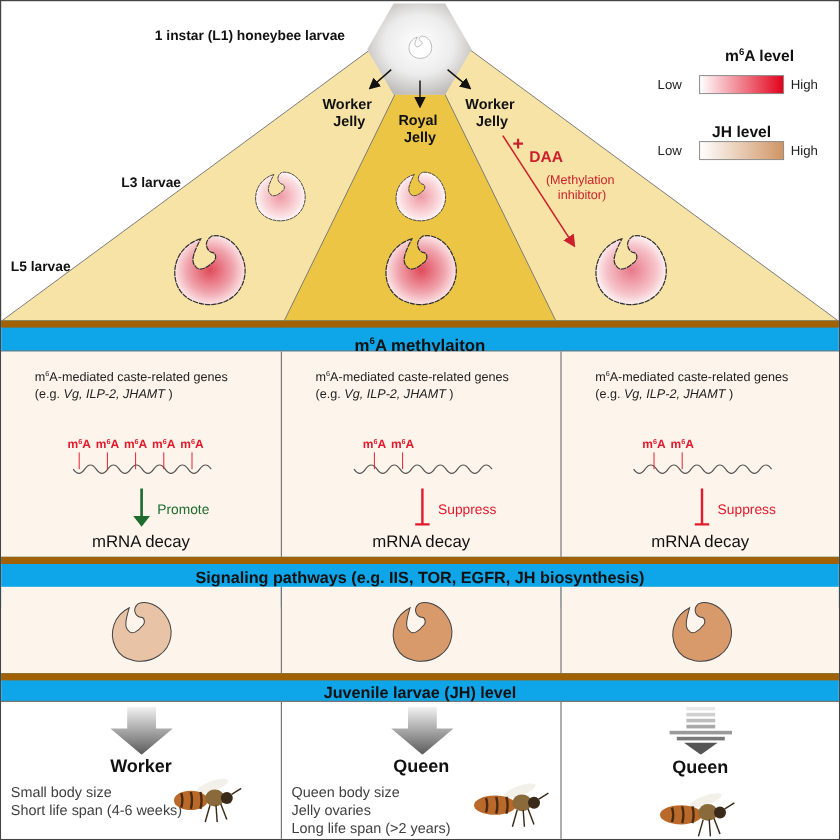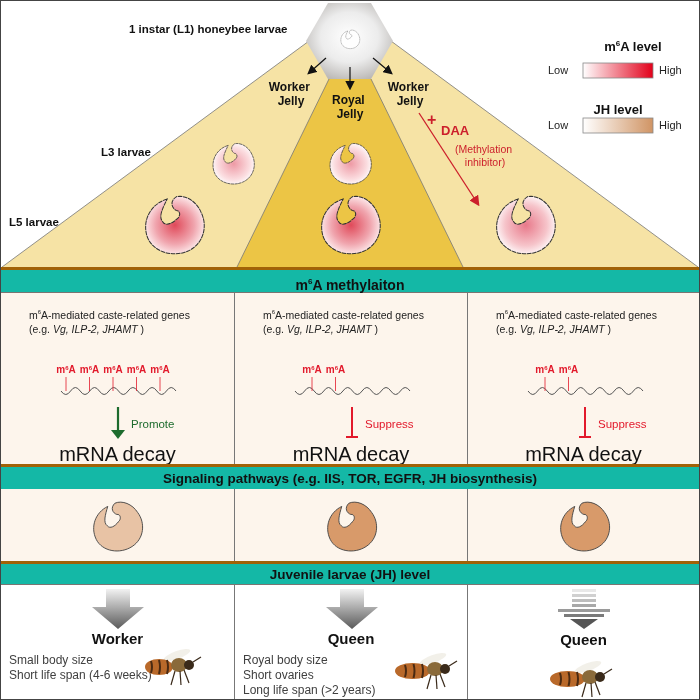--- a/index.html
+++ b/index.html
@@ -1,27 +1,27 @@
 <!DOCTYPE html>
 <html><head>
 <meta charset="utf-8">
 <style>
   html, body { margin: 0; padding: 0; }
   body { width: 700px; height: 700px; background: #ffffff; font-family: "Liberation Sans", sans-serif; overflow: hidden; }
   #root { position: relative; width: 698px; height: 698px; border: 1px solid #444; background: #fff; }
   svg text { font-family: "Liberation Sans", sans-serif; }
-  .band { position: absolute; left: 0; width: 698px; background: #14b8a6; border-top: 3px solid #a16207; border-bottom: 1px solid #7a7572; text-align: center; font-weight: bold; color: #111; box-sizing: border-box; }
+  .band { position: absolute; left: 0; width: 698px; background: #0ea5e9; border-top: 6px solid #a16207; border-bottom: 1px solid #7a7572; text-align: center; font-weight: bold; color: #111; box-sizing: border-box; }
   .row { position: absolute; left: 0; width: 698px; display: flex; box-sizing: border-box; }
   .cell { position: relative; box-sizing: border-box; }
   .cell + .cell { border-left: 1px solid #777; }
   .c1 { width: 233px; } .c2 { width: 233px; } .c3 { width: 232px; }
   .cream { background: #fdf5ec; }
   .gene-text { position: absolute; left: 28px; top: 12px; font-size: 10.5px; line-height: 14px; color: #222; }
   .gene-text i { font-style: italic; }
-  .decay { position: absolute; left: 0; width: 100%; text-align: center; top: 150px; font-size: 20px; color: #111; }
+  .decay { position: absolute; left: 0; width: 100%; text-align: center; top: 150px; font-size: 14px; color: #111; }
   .caste-title { position: absolute; width: 100%; text-align: center; font-weight: bold; font-size: 15px; color: #111; }
   .traits { position: absolute; left: 8px; top: 68px; font-size: 12px; line-height: 15px; color: #404040; }
 </style>
 </head>
 <body>
 
 <div id="root">
 
   <svg id="top-svg" width="698" height="268" viewBox="0 0 698 268" style="position:absolute;left:0;top:0;">
     <defs>
@@ -270,22 +270,22 @@
           <defs>
             <linearGradient id="ag1" x1="0" y1="0" x2="0" y2="1">
               <stop offset="0%" stop-color="#f2f2f2"></stop>
               <stop offset="100%" stop-color="#5a5a5a"></stop>
             </linearGradient>
           </defs>
           <path d="M18,0 L42,0 L42,18 L56,18 L30,40 L4,18 L18,18 Z" fill="url(#ag1)"></path>
         </svg>
         <div class="caste-title" style="top:45px;">Queen</div>
         <div class="traits">
-          <div>Royal body size</div>
-          <div>Short ovaries</div>
+          <div>Queen body size</div>
+          <div>Jelly ovaries</div>
           <div>Long life span (&gt;2 years)</div>
         </div>
         <div style="position:absolute;left:150px;top:60px;"><svg width="80" height="50" viewBox="0 0 80 50">
             <g opacity="0.55">
               <ellipse cx="48" cy="14" rx="14" ry="4" fill="#e8e4d8" transform="rotate(-20 48 14)"></ellipse>
             </g>
             <g>
               <ellipse cx="27.5" cy="26" rx="17.5" ry="8" fill="#b9692a"></ellipse>
               <path d="M20,20 q2,6 0,12 M28.5,19 q2,7 0,14 M37,19 q2,7 0,14" stroke="#4a2a12" stroke-width="2" fill="none"></path>
             </g>

